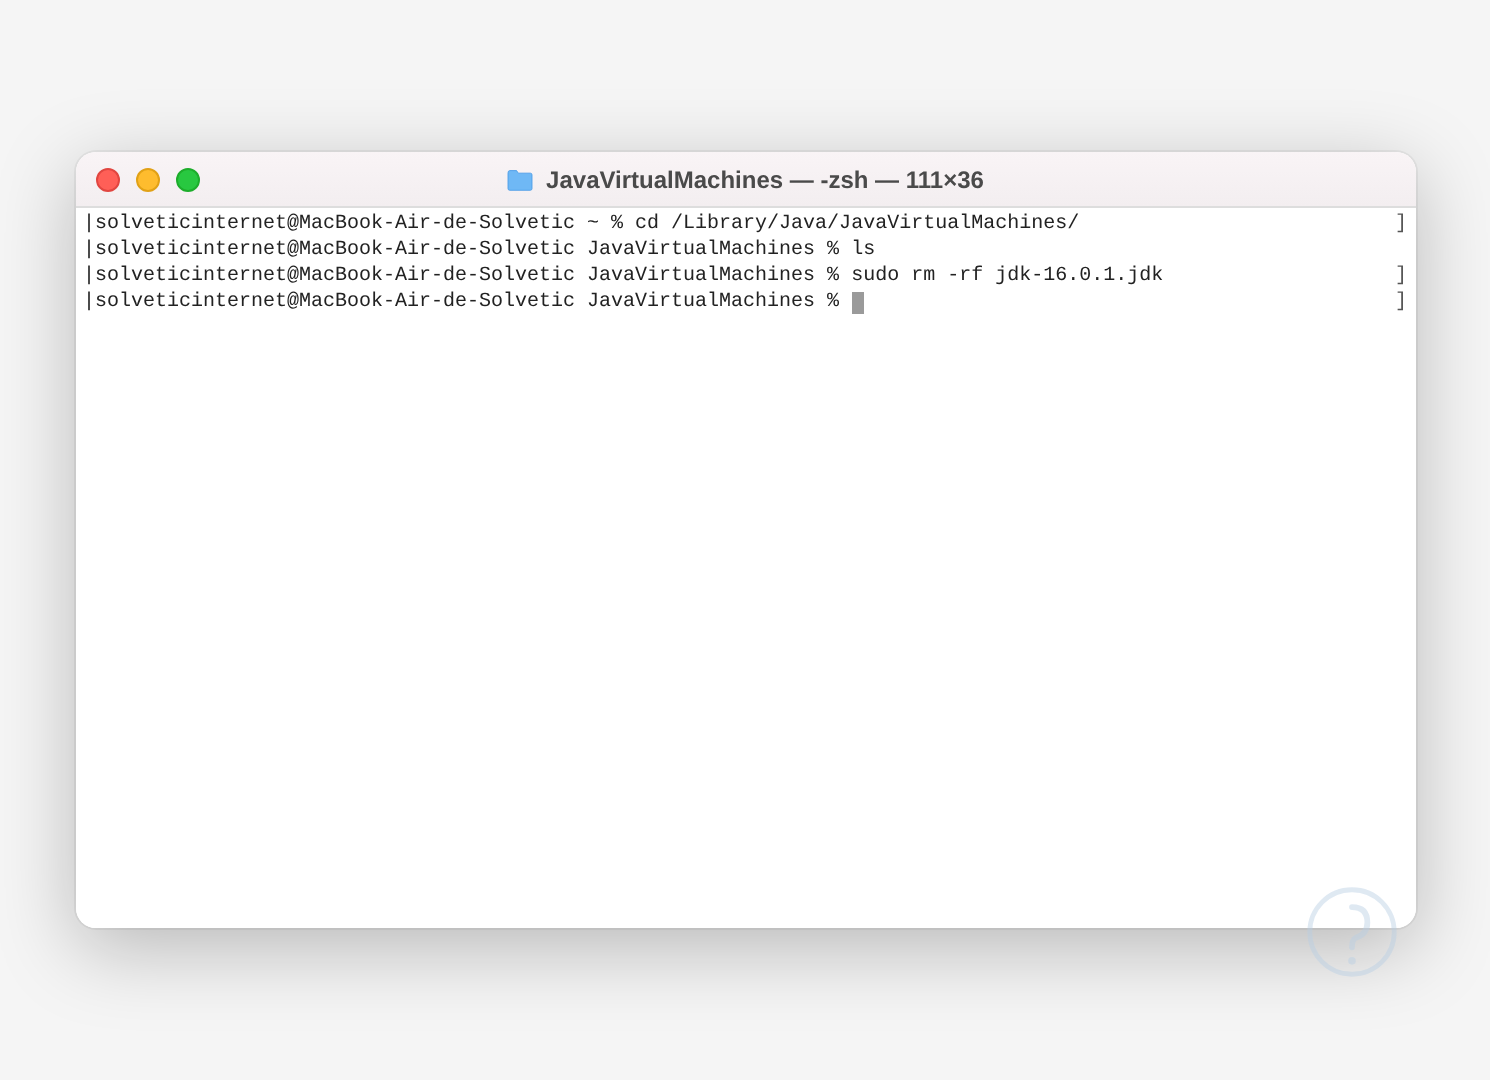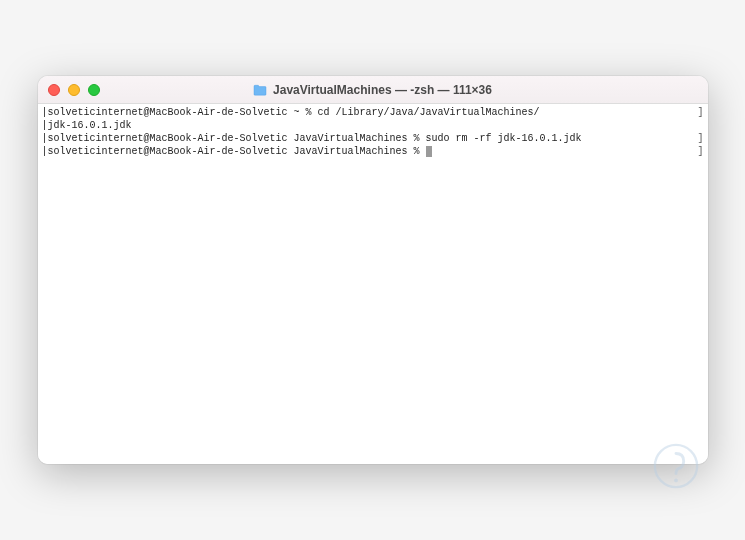--- a/index.html
+++ b/index.html
@@ -117,21 +117,21 @@
     </div>
     <div class="title-center">
       <svg class="folder-icon" viewBox="0 0 16 14">
         <path d="M1 3 L1 12 Q1 13 2 13 L14 13 Q15 13 15 12 L15 4 Q15 3 14 3 L7 3 L6 1.5 L2 1.5 Q1 1.5 1 3 Z" fill="#6fb8f5" stroke="#4a9ce8" stroke-width="0.5"></path>
       </svg>
       <span class="title-text">JavaVirtualMachines — -zsh — 111×36</span>
     </div>
   </div>
   <div class="terminal-body" id="terminal-body">
       <div class="line"><span class="content">|solveticinternet@MacBook-Air-de-Solvetic ~ % cd /Library/Java/JavaVirtualMachines/</span><span class="right-bracket">]</span></div>
-      <div class="line"><span class="content">|jdk-16.0.1.jdk</span></div>
+      <div class="line"><span class="content">|solveticinternet@MacBook-Air-de-Solvetic JavaVirtualMachines % ls</span></div>
       <div class="line"><span class="content">|solveticinternet@MacBook-Air-de-Solvetic JavaVirtualMachines % sudo rm -rf jdk-16.0.1.jdk</span><span class="right-bracket">]</span></div>
       <div class="line"><span class="content">|solveticinternet@MacBook-Air-de-Solvetic JavaVirtualMachines % <span class="cursor"></span></span><span class="right-bracket">]</span></div>
     </div>
 </div>
 
 <div class="watermark">
   <svg viewBox="0 0 50 50">
     <circle cx="25" cy="25" r="22" fill="none" stroke="#b9cfe4" stroke-width="2.5"></circle>
     <path d="M25 12 Q33 12 33 20 Q33 26 27 28 Q25 29 25 33" fill="none" stroke="#b9cfe4" stroke-width="3" stroke-linecap="round"></path>
     <circle cx="25" cy="40" r="2" fill="#b9cfe4"></circle>

